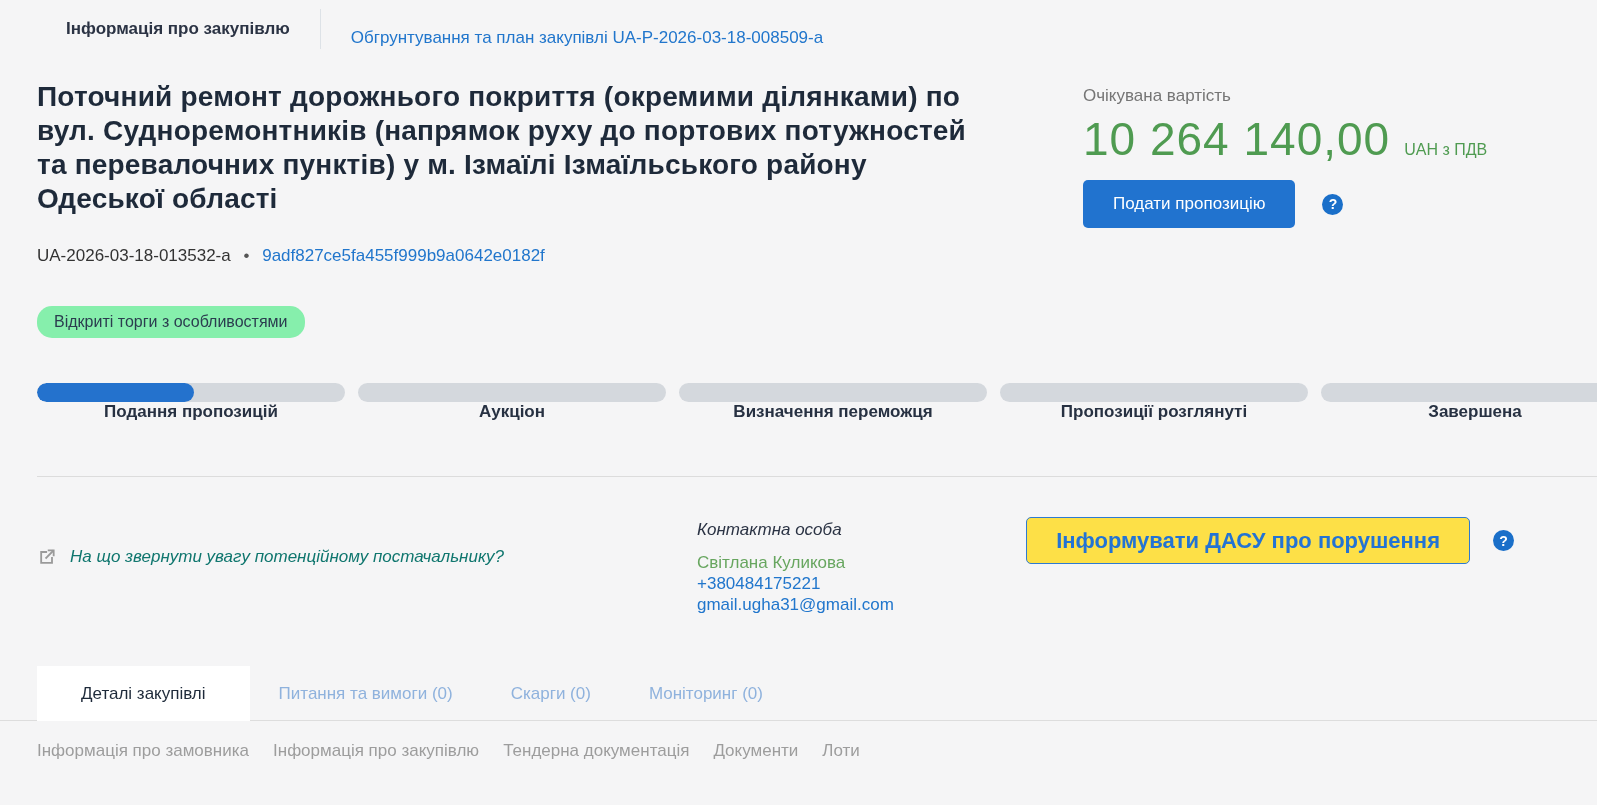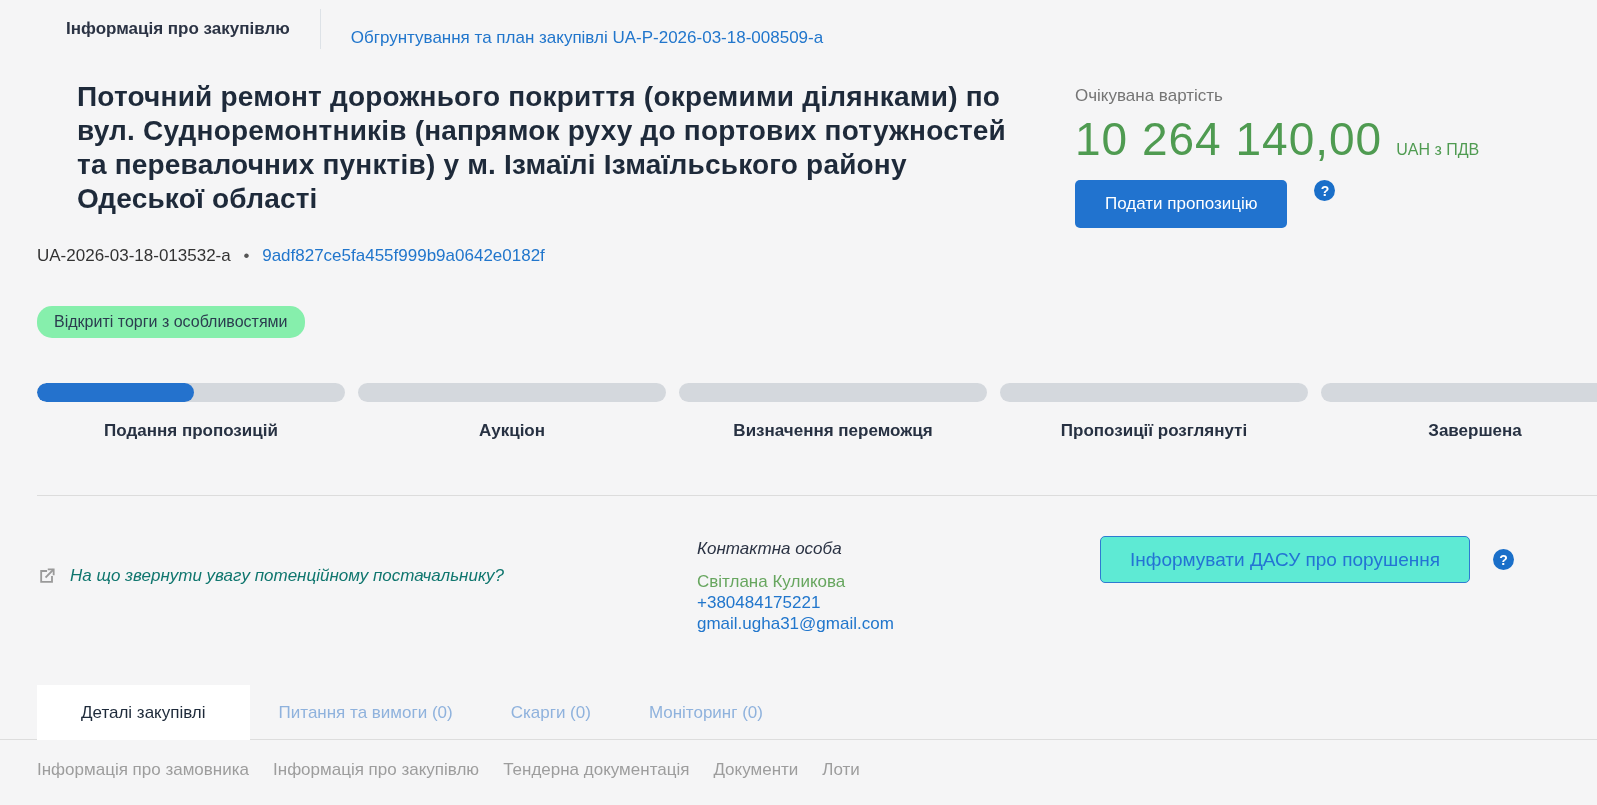--- a/index.html
+++ b/index.html
@@ -17,31 +17,31 @@
     font-size: 17px; font-weight: 700; color: #2b3344;
     padding: 0 30px 0 29px; cursor: pointer;
   }
   .top-divider { width: 1px; height: 40px; background: #dde2e7; }
   .top-link {
     margin-left: 30px; font-size: 17px; color: #2176cc;
     text-decoration: none; cursor: pointer; margin-top: 18px;
   }
 
   
-  .head-row { display: flex; justify-content: space-between; padding-right: 32px; margin-top: 22px; margin-left: 40px; }
+  .head-row { display: flex; justify-content: space-between; padding-right: 24px; margin-top: 22px; }
   h1.title {
     width: 950px; font-size: 28px; line-height: 34px; font-weight: 700;
     color: #1e2a3a; letter-spacing: .2px;
   }
   .value-block { width: 490px; padding-top: 6px; }
   .value-label { font-size: 17px; color: #757575; }
   .value-line { display: flex; align-items: baseline; margin-top: 6px; white-space: nowrap; text-align: right; }
   .value-amount { font-size: 46px; font-weight: 400; color: #4f9b51; letter-spacing: 1px; }
   .value-currency { font-size: 16px; color: #4f9b51; margin-left: 14px; }
-  .submit-row { display: flex; margin-top: 14px; }
+  .submit-row { display: flex; align-items: center; margin-top: 14px; }
   .btn-primary {
     background: #2173cf; color: #fff; border: none; border-radius: 5px;
     font-size: 17px; font-family: inherit; height: 48px; padding: 0 30px; cursor: pointer;
   }
   .help-circle {
     width: 21px; height: 21px; border-radius: 50%; background: #1a6fc9;
     color: #fff; font-size: 14px; font-weight: 700; display: flex;
     align-items: center; justify-content: center; margin-left: 27px; cursor: pointer;
     flex: 0 0 auto;
   }
@@ -54,42 +54,43 @@
   
   .badge {
     display: inline-block; margin-top: 40px; background: #86efac; color: #2b3d4f;
     font-size: 16px; padding: 7px 17px; border-radius: 15px;
   }
 
   
   .progress-track { display: flex; gap: 13px; margin-top: 45px; }
   .seg { flex: 0 0 308px; height: 19px; border-radius: 10px; background: #d4d8dd; overflow: hidden; }
   .seg-fill { height: 100%; background: #2472cd; border-radius: 10px; }
-  .progress-labels { display: flex; gap: 13px; margin-top: 19px; }
+  .progress-labels { display: flex; gap: 13px; }
   .plabel { flex: 0 0 308px; text-align: center; font-size: 17px; font-weight: 700; color: #273142; }
 
   
   .divider { border: none; border-top: 1px solid #dcdcdc; margin-top: 54px; }
 
   
   .info-row { display: flex; align-items: flex-start; }
   .note {
     width: 660px; margin-top: 70px; display: flex; align-items: center;
     color: #0f766e; font-size: 17px; font-style: italic; cursor: pointer;
   }
   .note svg { margin-right: 13px; flex: 0 0 auto; }
   .contact { flex: 1; margin-top: 42px; font-size: 17px; line-height: 21px; }
   .contact-label { color: #2b3344; font-style: italic; }
   .contact-name { color: #67a65f; margin-top: 12px; }
   .contact-phone a, .contact-email a { color: #2176cc; text-decoration: none; cursor: pointer; }
   .report-row { display: flex; align-items: center; margin-top: 40px; margin-right: 83px; }
   .btn-outline {
-    background: #5eead4; color: #2373d4; border: 1px solid #2e7ad1; border-radius: 5px;
-    font-size: 19px; font-family: inherit; height: 47px; padding: 0 29px; cursor: pointer;
+    background: #fde047; color: #2373d4; border: 1px solid #2e7ad1; border-radius: 5px;
+    font-size: 22px; font-family: inherit; height: 47px; padding: 0 29px; cursor: pointer;
     white-space: nowrap;
+    font-weight: bold;
   }
   .report-row .help-circle { margin-left: 23px; }
 
   
   .tabs { position: relative; display: flex; align-items: center; margin-top: 51px; height: 55px; padding-right: 37px; }
   .tabs::after { content: ""; position: absolute; left: -37px; right: 0; bottom: 0; height: 1px; background: #dddddd; }
   .tab-active {
     position: relative; z-index: 1; background: #ffffff; height: 55px;
     display: flex; align-items: center; padding: 0 44px; font-size: 17px;
     font-weight: 400; color: #1e2a3a; cursor: pointer;

